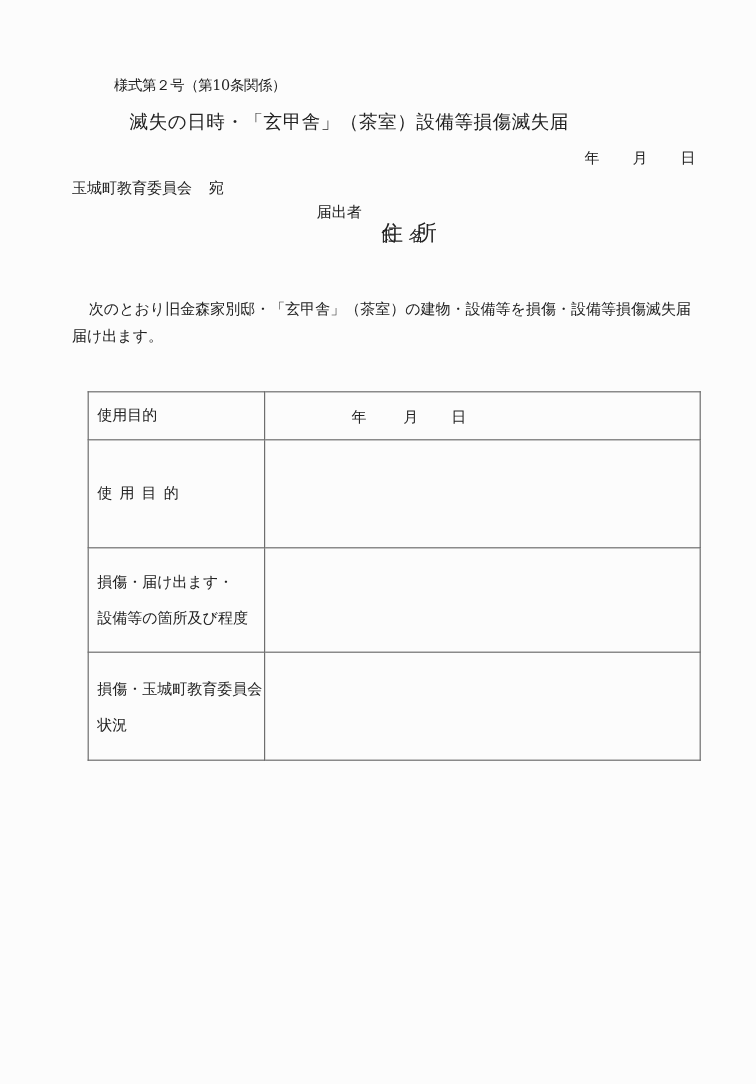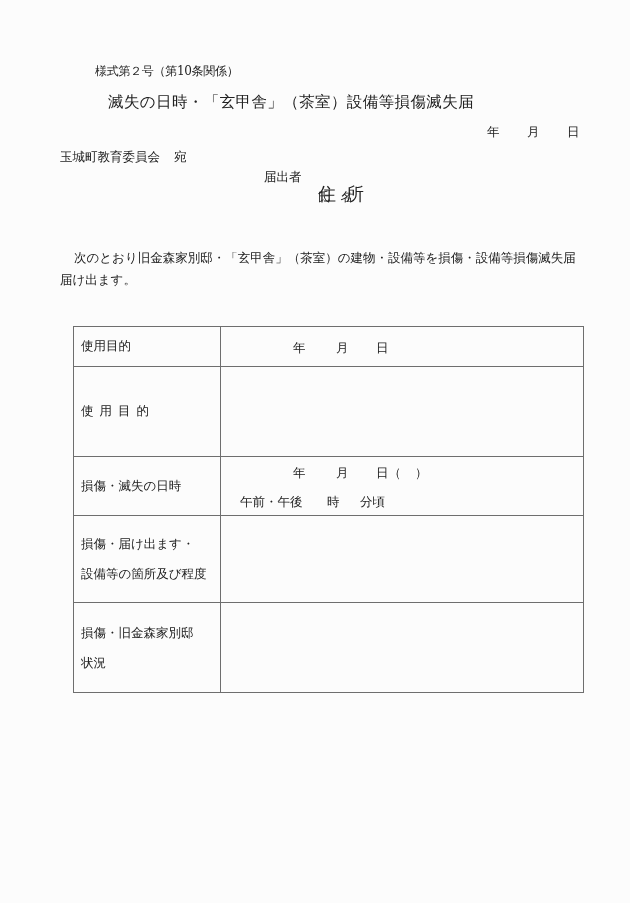--- a/index.html
+++ b/index.html
@@ -83,40 +83,28 @@
     <td class="date-cell">
       <span class="d" style="left:72px;top:13px">年</span>
       <span class="d" style="left:115px;top:13px">月</span>
       <span class="d" style="left:155px;top:13px">日</span>
     </td>
   </tr>
   <tr class="row2">
     <td class="label label-spaced">使用目的</td>
     <td></td>
   </tr>
-  <tr class="row3">
-    <td class="label">損傷・滅失の日時</td>
-    <td class="date-cell">
-      <span class="d" style="left:72px;top:8px">年</span>
-      <span class="d" style="left:115px;top:8px">月</span>
-      <span class="d" style="left:155px;top:8px">日（</span>
-      <span class="d" style="left:194px;top:8px">）</span>
-      <span class="d" style="left:19px;top:37px">午前・午後</span>
-      <span class="d" style="left:106px;top:37px">時</span>
-      <span class="d" style="left:139px;top:37px">分頃</span>
-    </td>
-  </tr>
   <tr class="row4">
     <td class="label label-2line">
       <span>損傷・届け出ます・</span><br>
       <span>設備等の箇所及び程度</span>
     </td>
     <td></td>
   </tr>
   <tr class="row5">
     <td class="label label-2line">
-      <span>損傷・旧金森家別邸</span><br>
+      <span>損傷・玉城町教育委員会</span><br>
       <span>状況</span>
     </td>
     <td></td>
   </tr>
 </tbody>
   </table>
 
 </body></html>

